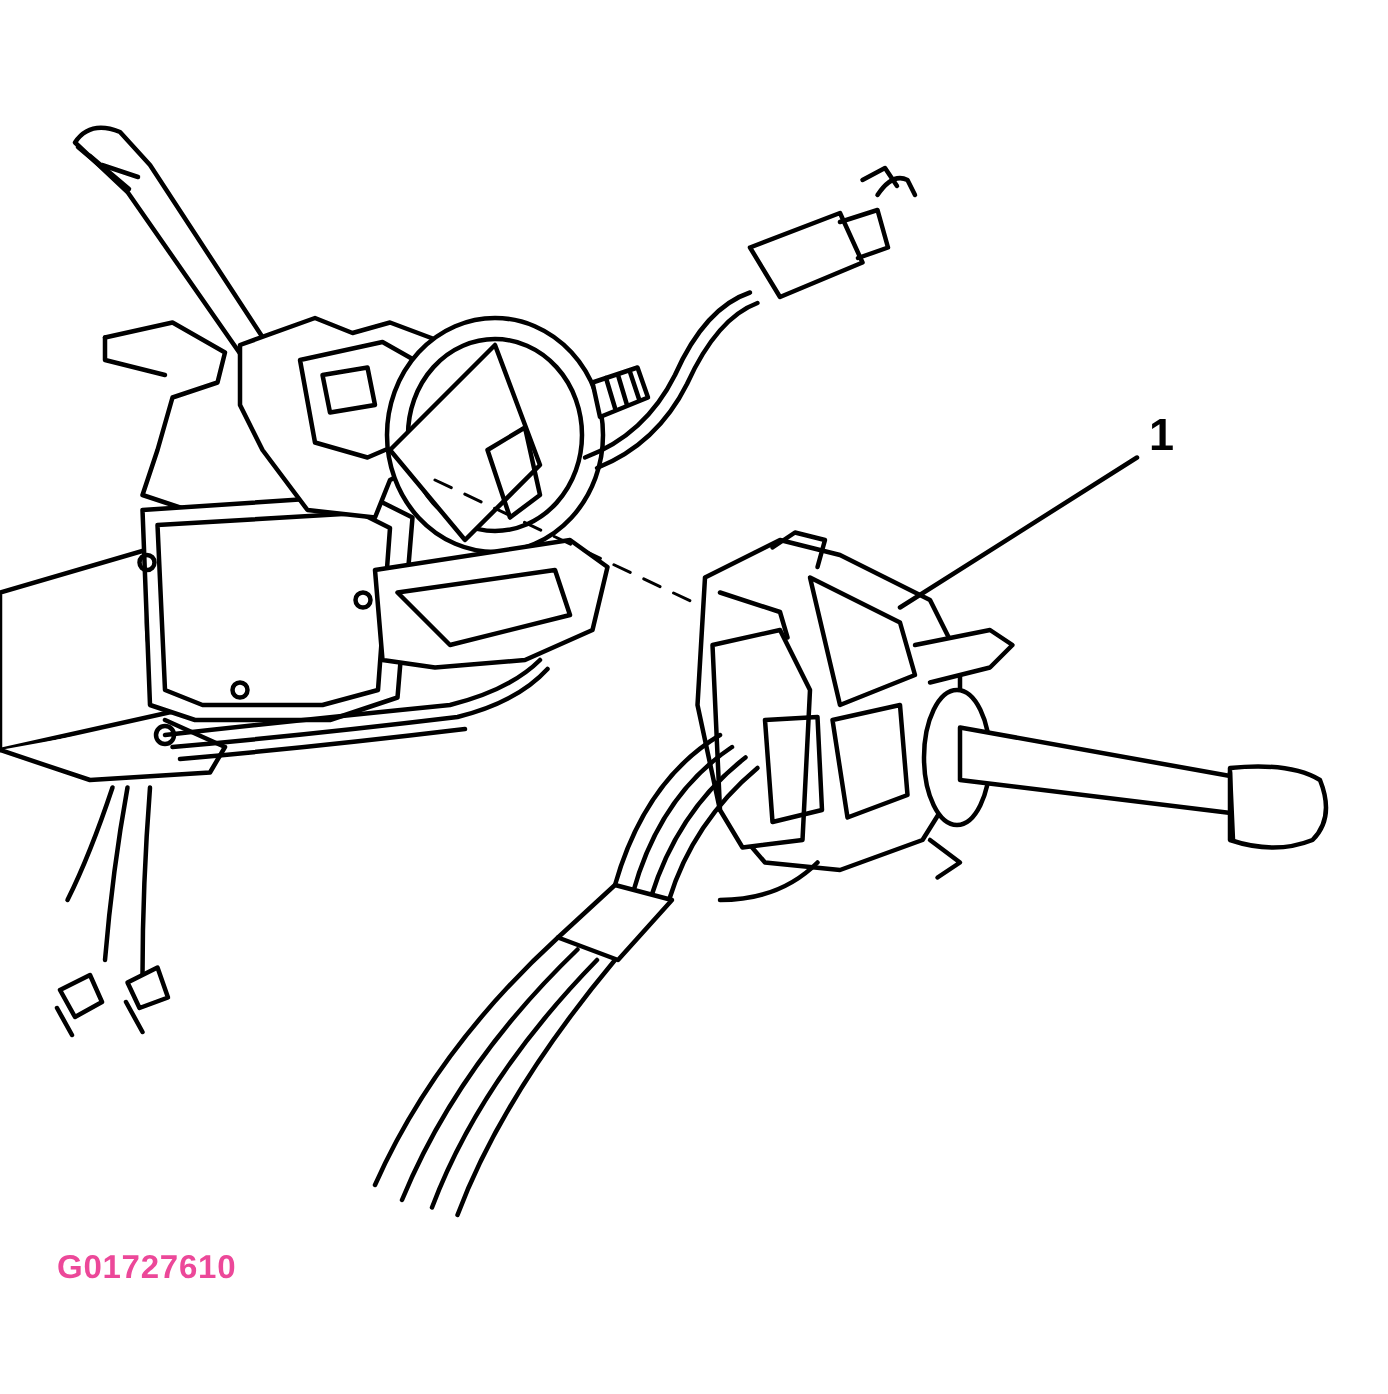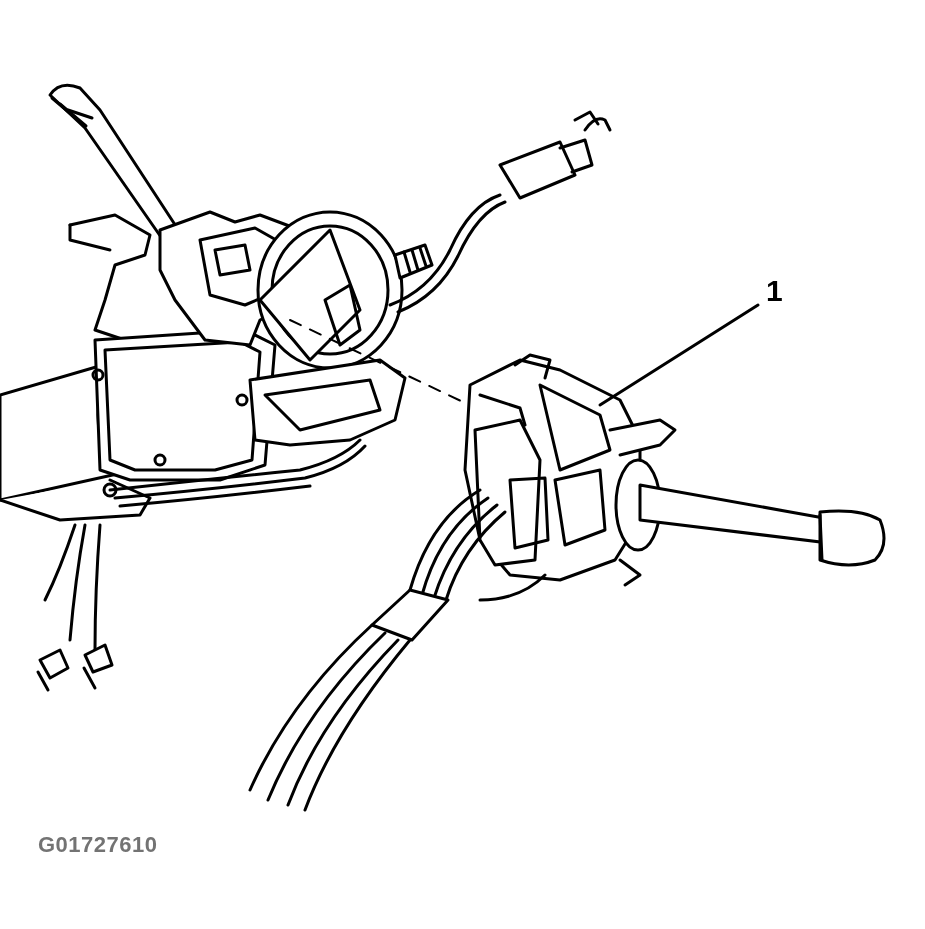--- a/index.html
+++ b/index.html
@@ -1,19 +1,19 @@
 <!DOCTYPE html>
 <html><head>
 <meta charset="utf-8">
 <style>
   html, body { margin: 0; padding: 0; background: #ffffff; }
   body { width: 925px; height: 929px; position: relative; overflow: hidden; font-family: "Liberation Sans", sans-serif; }
   .diagram { position: absolute; left: 0; top: 0; width: 925px; height: 929px; }
   .callout-label { position: absolute; left: 766px; top: 274px; font-size: 30px; font-weight: bold; color: #000; font-family: "Liberation Sans", sans-serif; }
-  .figure-code { position: absolute; left: 38px; top: 832px; font-size: 22px; font-weight: bold; color: #737373; font-family: "Liberation Sans", sans-serif; letter-spacing: 0.5px; }
+  .figure-code { position: absolute; left: 38px; top: 832px; font-size: 22px; font-weight: bold; color: #ec4899; font-family: "Liberation Sans", sans-serif; letter-spacing: 0.5px; }
 </style>
 </head>
 <body>
 
 <svg class="diagram" viewBox="0 0 925 929" xmlns="http://www.w3.org/2000/svg" fill="none" stroke="#000" stroke-width="3" stroke-linejoin="round" stroke-linecap="round">
 
   <g>
     <path d="M50,95 Q60,80 80,88 L100,110 L185,240 L170,250 L85,128 Z" fill="#fff"></path>
     <path d="M52,98 L78,120"></path>
     <path d="M60,104 L86,126"></path>

